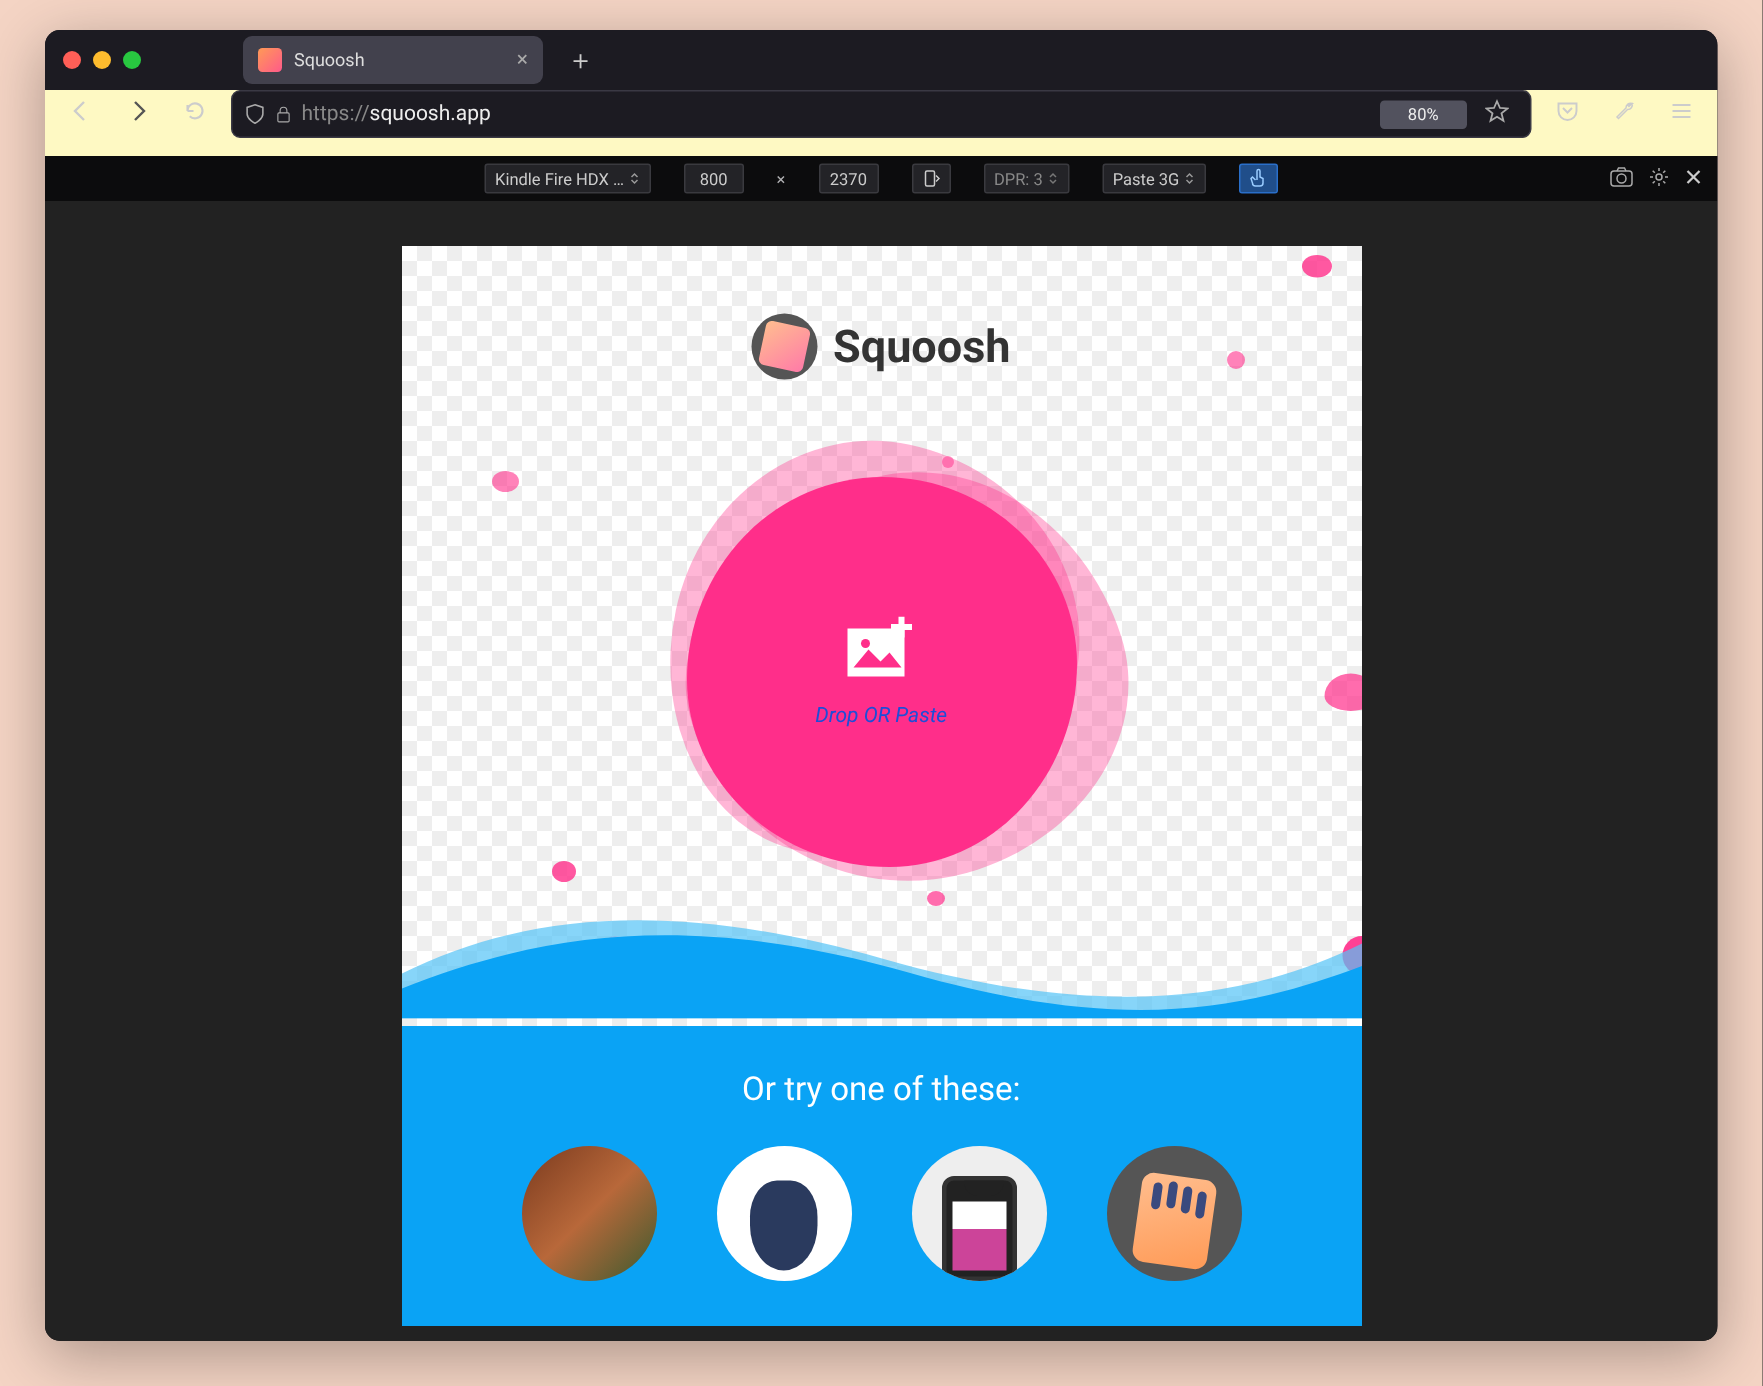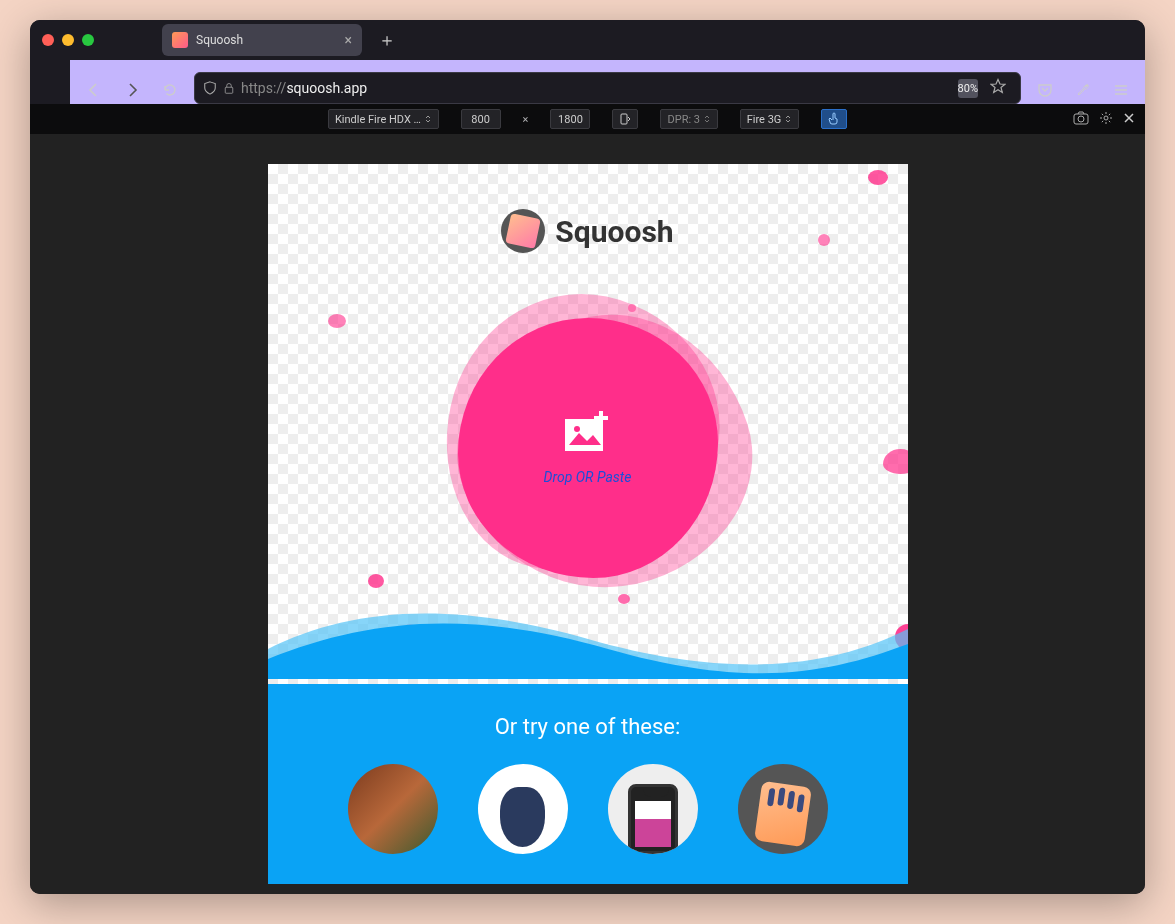--- a/index.html
+++ b/index.html
@@ -59,26 +59,25 @@
   .tab-close { color: #aaa; font-size: 14px; cursor: pointer; }
   .new-tab {
     color: #ccc;
     font-size: 18px;
     padding: 4px 8px;
     cursor: pointer;
   }
   
   .toolbar {
     height: 44px;
-    background: #c4b5fd;
-    display: flex;
-    align-items: flex-end;
+    background: #fef9c3;
+    display: flex;
+    align-items: flex-start;
     padding: 0 10px;
     gap: 10px;
-    margin-left: 40px;
   }
   .nav-btn {
     width: 28px; height: 28px;
     display: flex; align-items: center; justify-content: center;
     color: #ccc;
     cursor: pointer;
     border-radius: 4px;
   }
   .nav-btn.disabled { color: #555; }
   .urlbar {
@@ -96,21 +95,21 @@
   .url-text {
     color: #888;
     font-size: 14px;
     flex: 1;
   }
   .url-text .domain { color: #eee; }
   .zoom-badge {
     background: #52525e;
     color: #eee;
     font-size: 11px;
-    padding: 3px 0;
+    padding: 3px 19px;
     border-radius: 3px;
   }
   .star { color: #aaa; margin: 0 6px; }
   
   .rdm-bar {
     height: 30px;
     background: #0c0c0d;
     display: flex;
     align-items: center;
     justify-content: center;
@@ -356,35 +355,35 @@
 
   <div class="rdm-bar">
     <div class="rdm-select">
       <span>Kindle Fire HDX …</span>&nbsp;
       <svg width="8" height="8" viewBox="0 0 8 8">
           <path d="M2 3 L4 1 L6 3 M2 5 L4 7 L6 5" stroke="#999" fill="none"></path>
         </svg>
     </div>
     <div class="rdm-input">800</div>
     <span>×</span>
-    <div class="rdm-input">1800</div>
+    <div class="rdm-input">2370</div>
     <div class="rdm-btn">
       <svg width="12" height="12" viewBox="0 0 12 12">
           <rect x="2" y="1" width="6" height="10" rx="1" stroke="#ccc" fill="none"></rect>
           <path d="M9 4 l2 2 l-2 2" stroke="#ccc" fill="none"></path>
         </svg>
     </div>
     <div class="rdm-select" style="color:#888">
       <span>DPR: 3</span>&nbsp;
       <svg width="8" height="8" viewBox="0 0 8 8">
           <path d="M2 3 L4 1 L6 3 M2 5 L4 7 L6 5" stroke="#777" fill="none"></path>
         </svg>
     </div>
     <div class="rdm-select">
-      <span>Fire 3G</span>&nbsp;
+      <span>Paste 3G</span>&nbsp;
       <svg width="8" height="8" viewBox="0 0 8 8">
           <path d="M2 3 L4 1 L6 3 M2 5 L4 7 L6 5" stroke="#999" fill="none"></path>
         </svg>
     </div>
     <div class="rdm-btn active">
       <svg width="12" height="14" viewBox="0 0 12 14">
           <path d="M5 2 v6 M5 2 a1 1 0 0 1 2 0 v4 l2 1 v3 a2 2 0 0 1 -2 2 h-3 a2 2 0 0 1 -2 -2 l-1 -3 l1 -1 l2 2" stroke="#9cf" stroke-width="1" fill="none"></path>
         </svg>
     </div>
     <div class="rdm-right">

